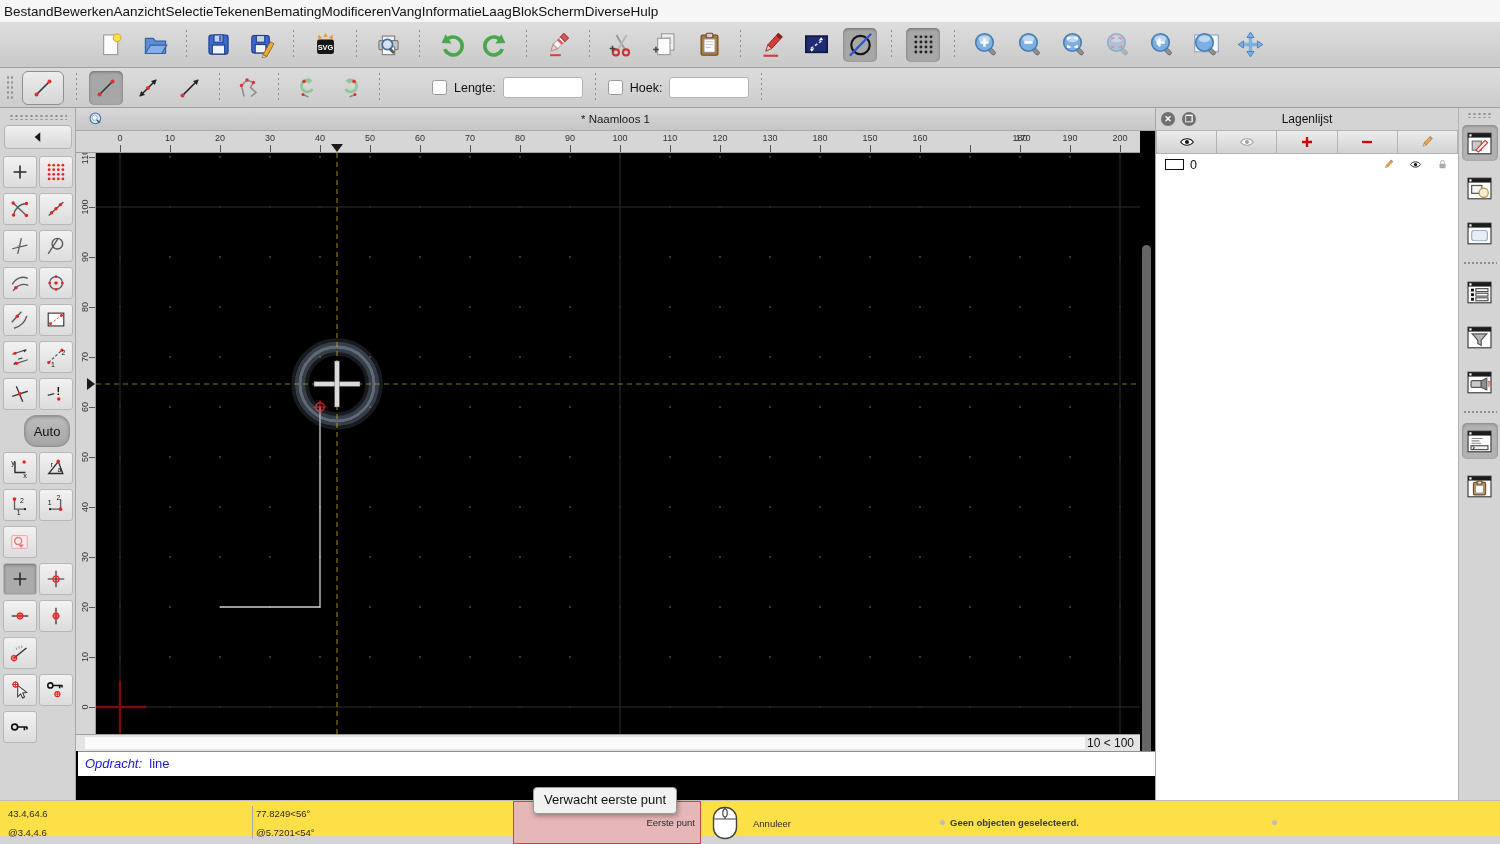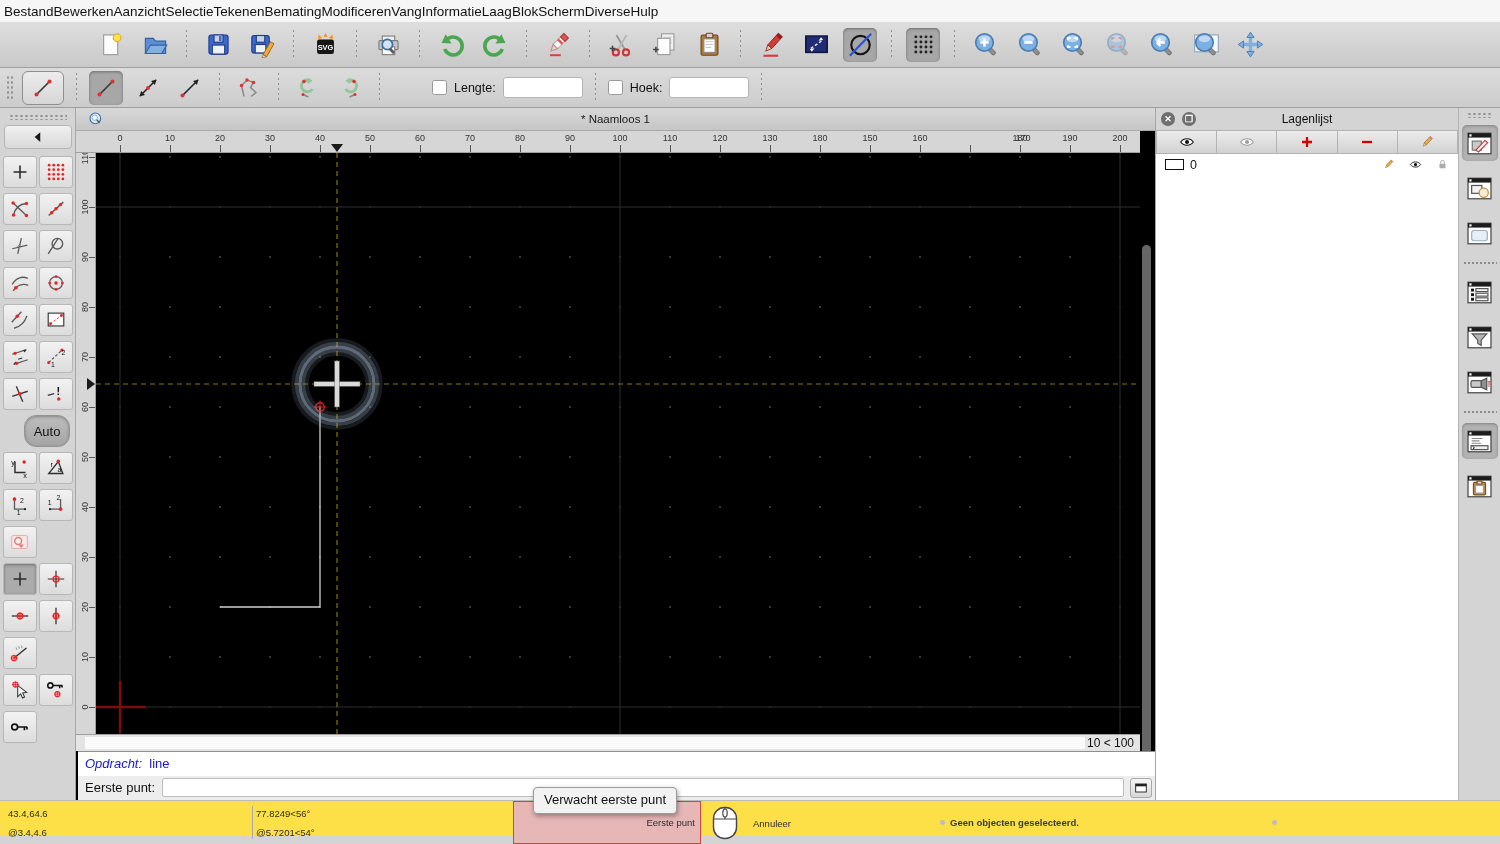--- a/index.html
+++ b/index.html
@@ -1031,30 +1031,20 @@
     </div>
   <div id="gridbar">
     <div class="field"></div>
     <div id="grid-label">10 &lt; 100</div>
   </div>
   <div id="vthumb"></div>
   <div id="cmd-history">
     <span class="prefix">Opdracht:</span>
     <span>&nbsp;</span><span>line</span>
   </div>
-  <div id="cmd-prompt">
-    <label>Eerste punt:</label>
-    <input id="cmd-input" value="" style="">
-    <div id="cmd-opt-btn">
-        <svg viewBox="0 0 24 24" width="16" height="16">
-          <rect x="4" y="6" width="16" height="12" fill="#fff" stroke="#222" stroke-width="1.4"></rect>
-          <rect x="4" y="6" width="16" height="3.5" fill="#222"></rect>
-        </svg>
-      </div>
-  </div>
 </div>
 
 <div id="layer-panel">
   <div id="lp-header">
     <div class="circ-btn" style="left:5px">✕</div>
     <div class="circ-btn" style="left:26px">❐</div>
     <div id="lp-title">Lagenlijst</div>
   </div>
   <div id="lp-toolbar">
       <div class="lp-tool">

